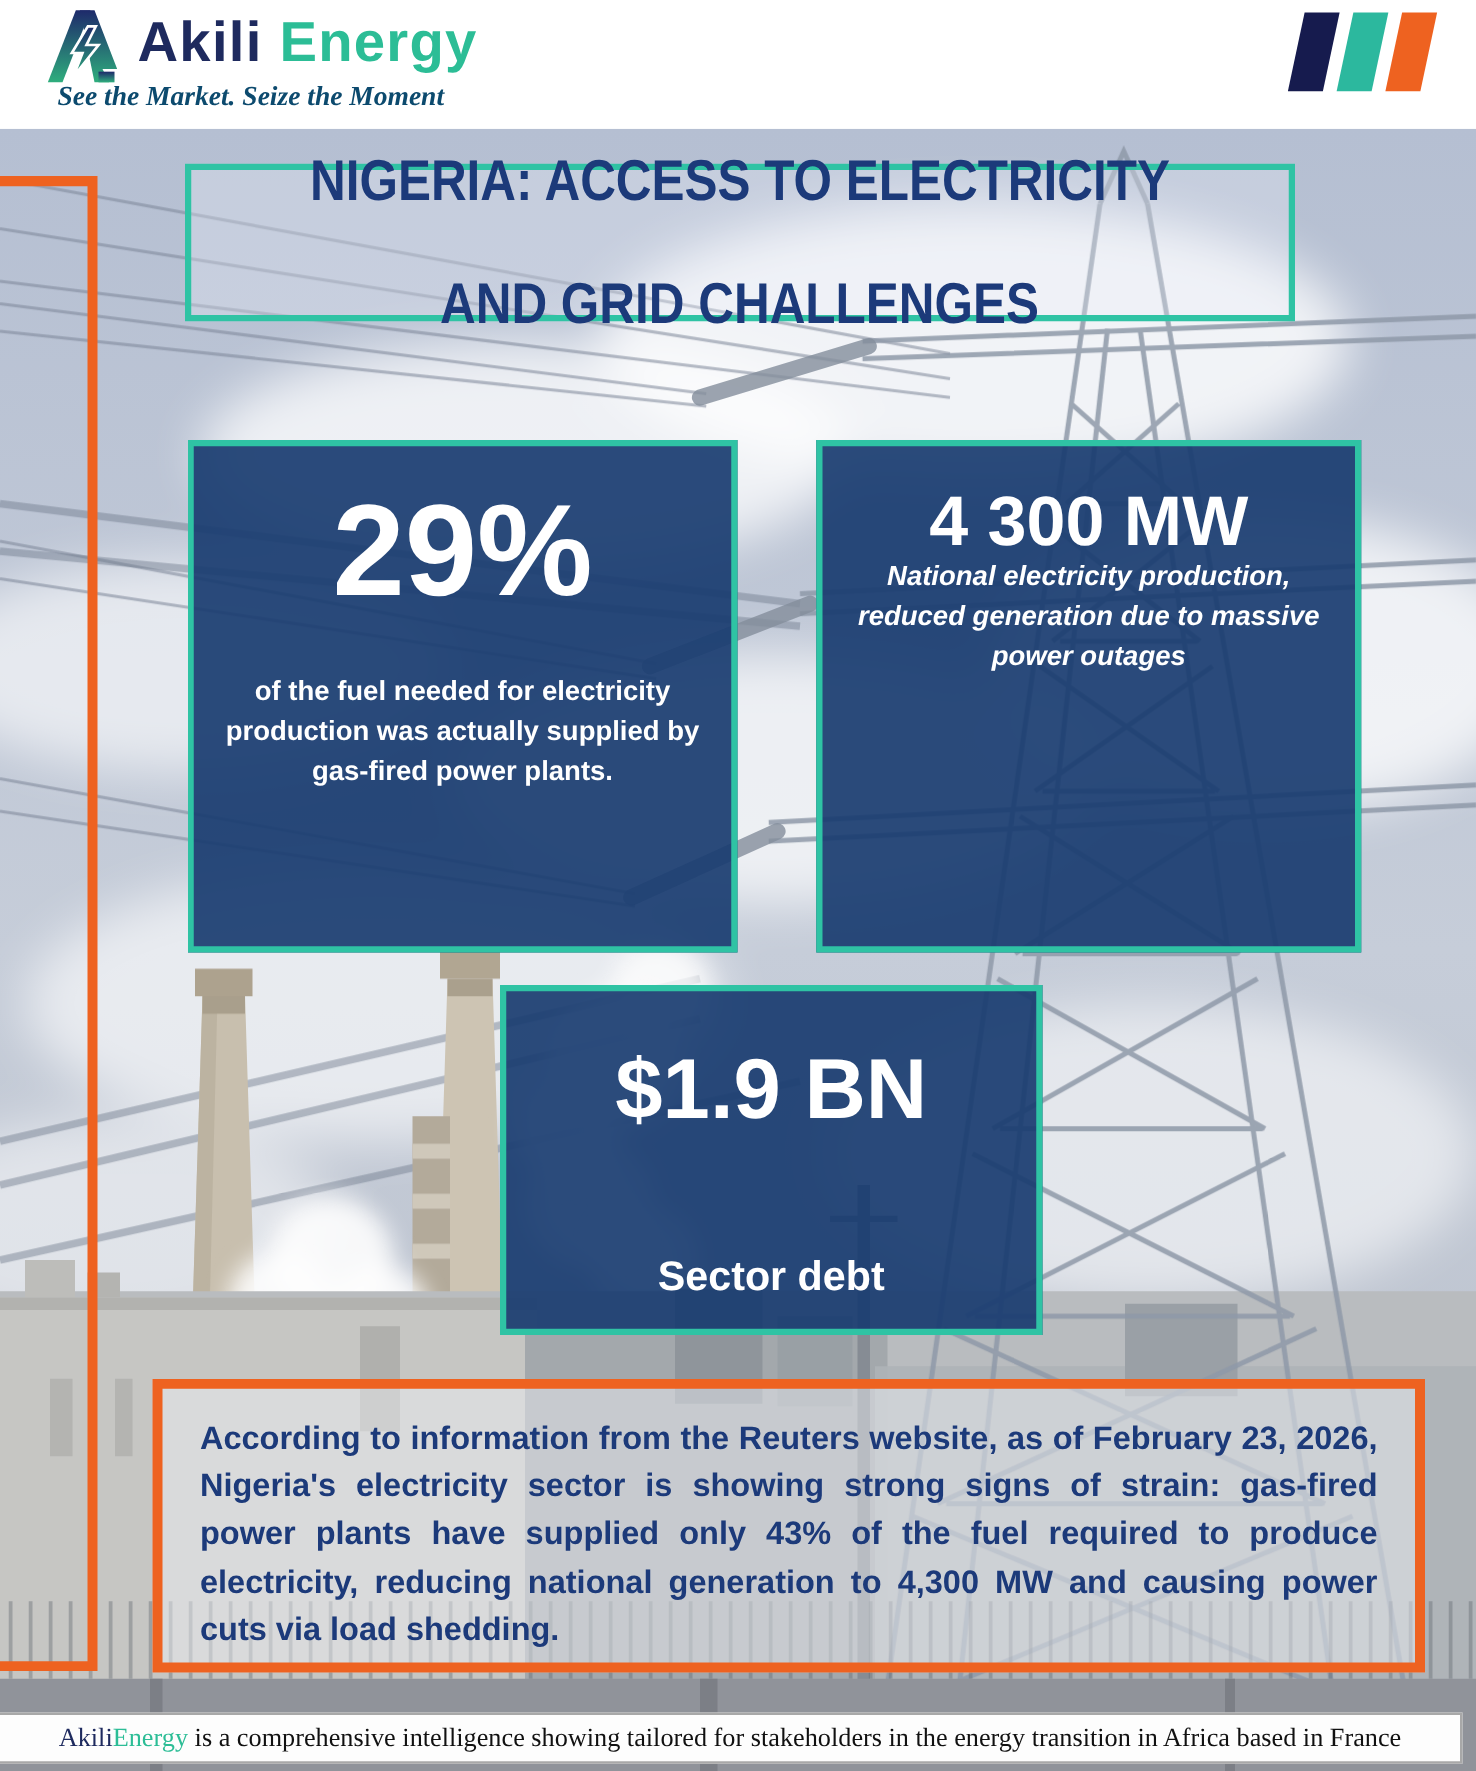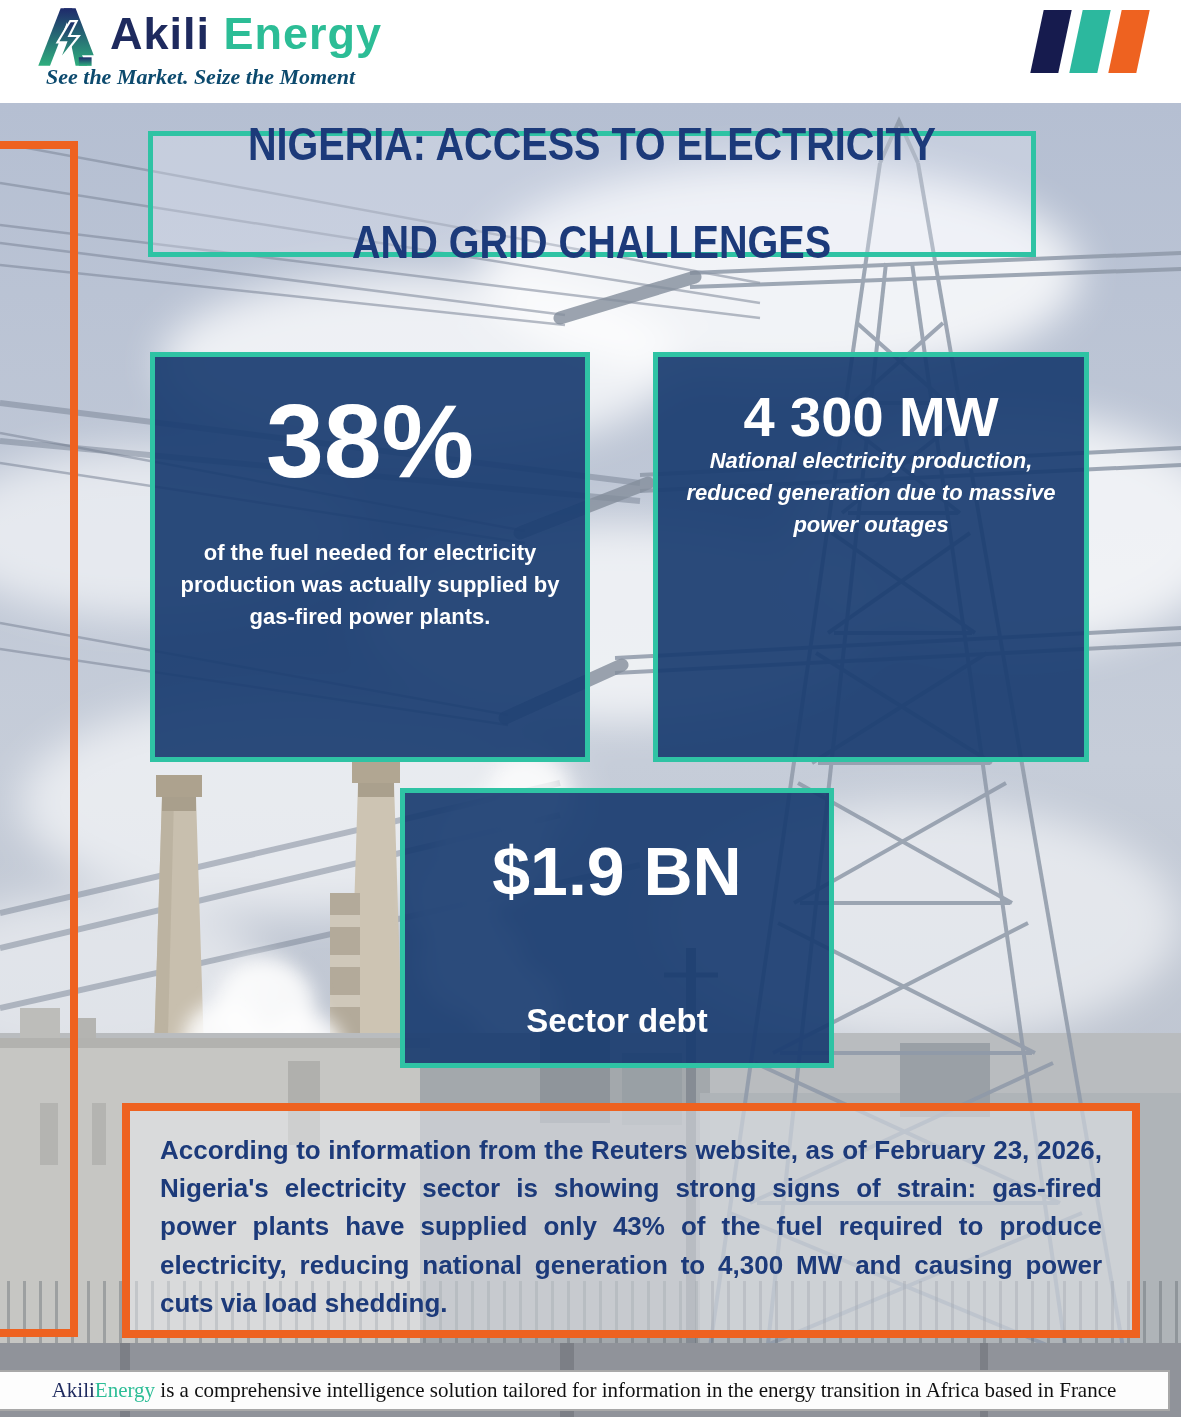--- a/index.html
+++ b/index.html
@@ -224,33 +224,33 @@
       <div class="bar bar-orange"></div>
     </div>
   </div>
 
   <div class="title-box">
     <span class="title-line">NIGERIA: ACCESS TO ELECTRICITY</span>
     <span class="title-line">AND GRID CHALLENGES</span>
   </div>
 
   <div class="stat-box" id="stat1">
-    <div class="stat-value">38%</div>
+    <div class="stat-value">29%</div>
     <div class="stat-desc">of the fuel needed for electricity production was actually supplied by gas-fired power plants.</div>
   </div>
 
   <div class="stat-box" id="stat2">
     <div class="stat-value">4 300 MW</div>
     <div class="stat-desc">National electricity production, reduced generation due to massive power outages</div>
   </div>
 
   <div class="stat-box" id="stat3">
     <div class="stat-value">$1.9 BN</div>
     <div class="stat-desc">Sector debt</div>
   </div>
 
   <div class="summary-box">
     <p>According to information from the Reuters website, as of February 23, 2026, Nigeria's electricity sector is showing strong signs of strain: gas-fired power plants have supplied only 43% of the fuel required to produce electricity, reducing national generation to 4,300 MW and causing power cuts via load shedding.</p>
   </div>
 
-  <div class="footer"><span class="f-akili">Akili</span> <span class="f-energy">Energy</span><span> is a comprehensive intelligence solution tailored for information in the energy transition in Africa based in France</span></div>
+  <div class="footer"><span class="f-akili">Akili</span> <span class="f-energy">Energy</span><span> is a comprehensive intelligence showing tailored for stakeholders in the energy transition in Africa based in France</span></div>
 
 </div>
 
 </body></html>

